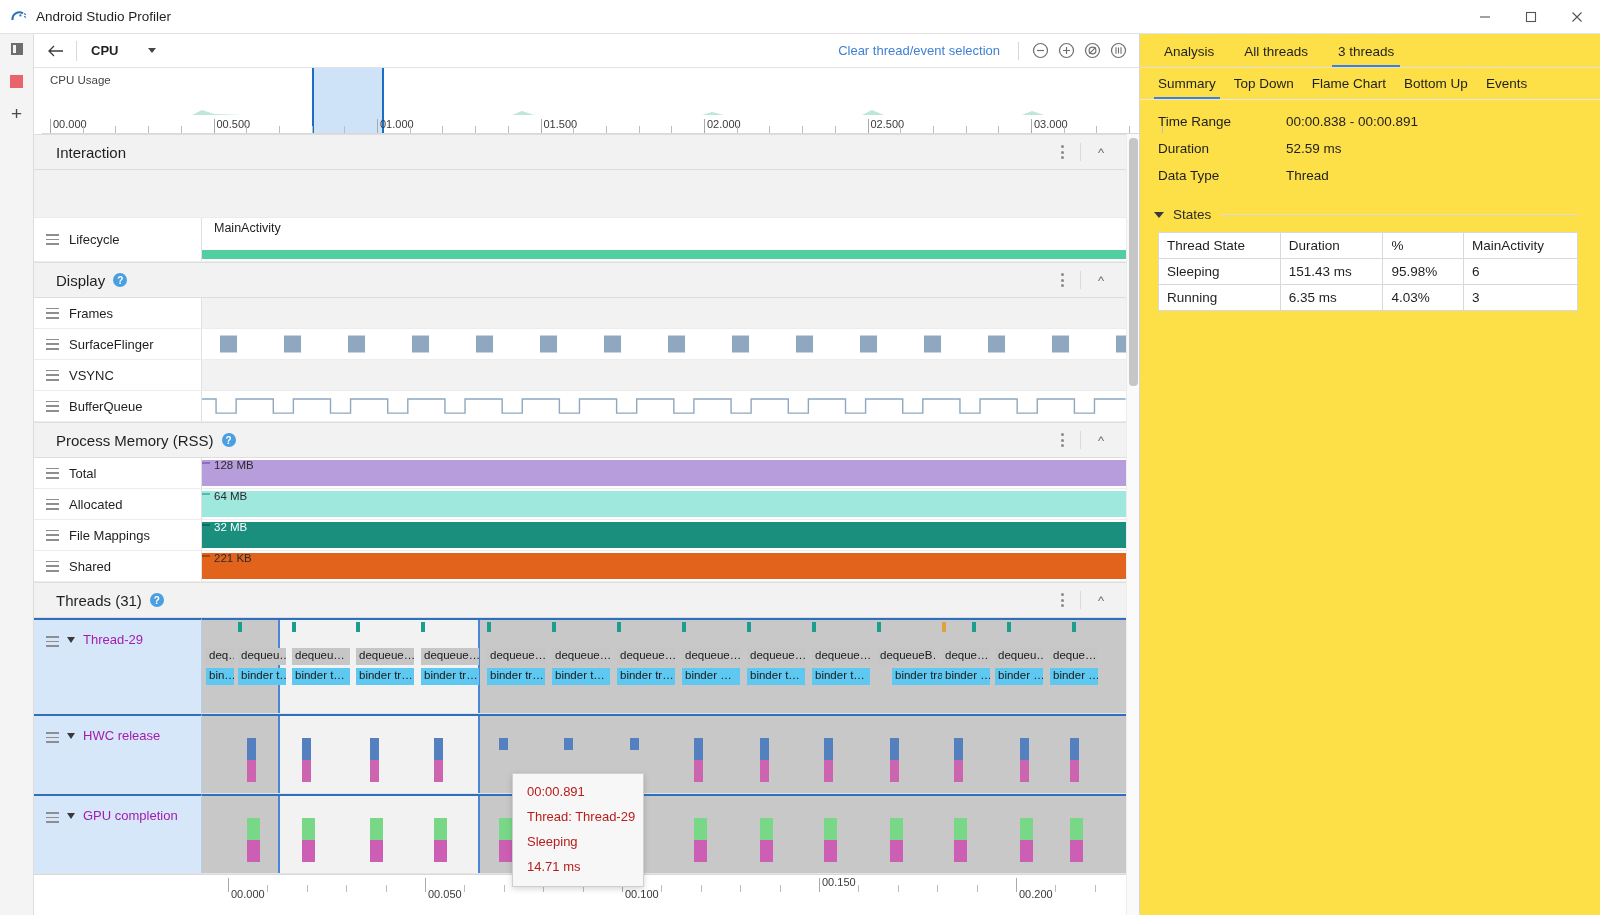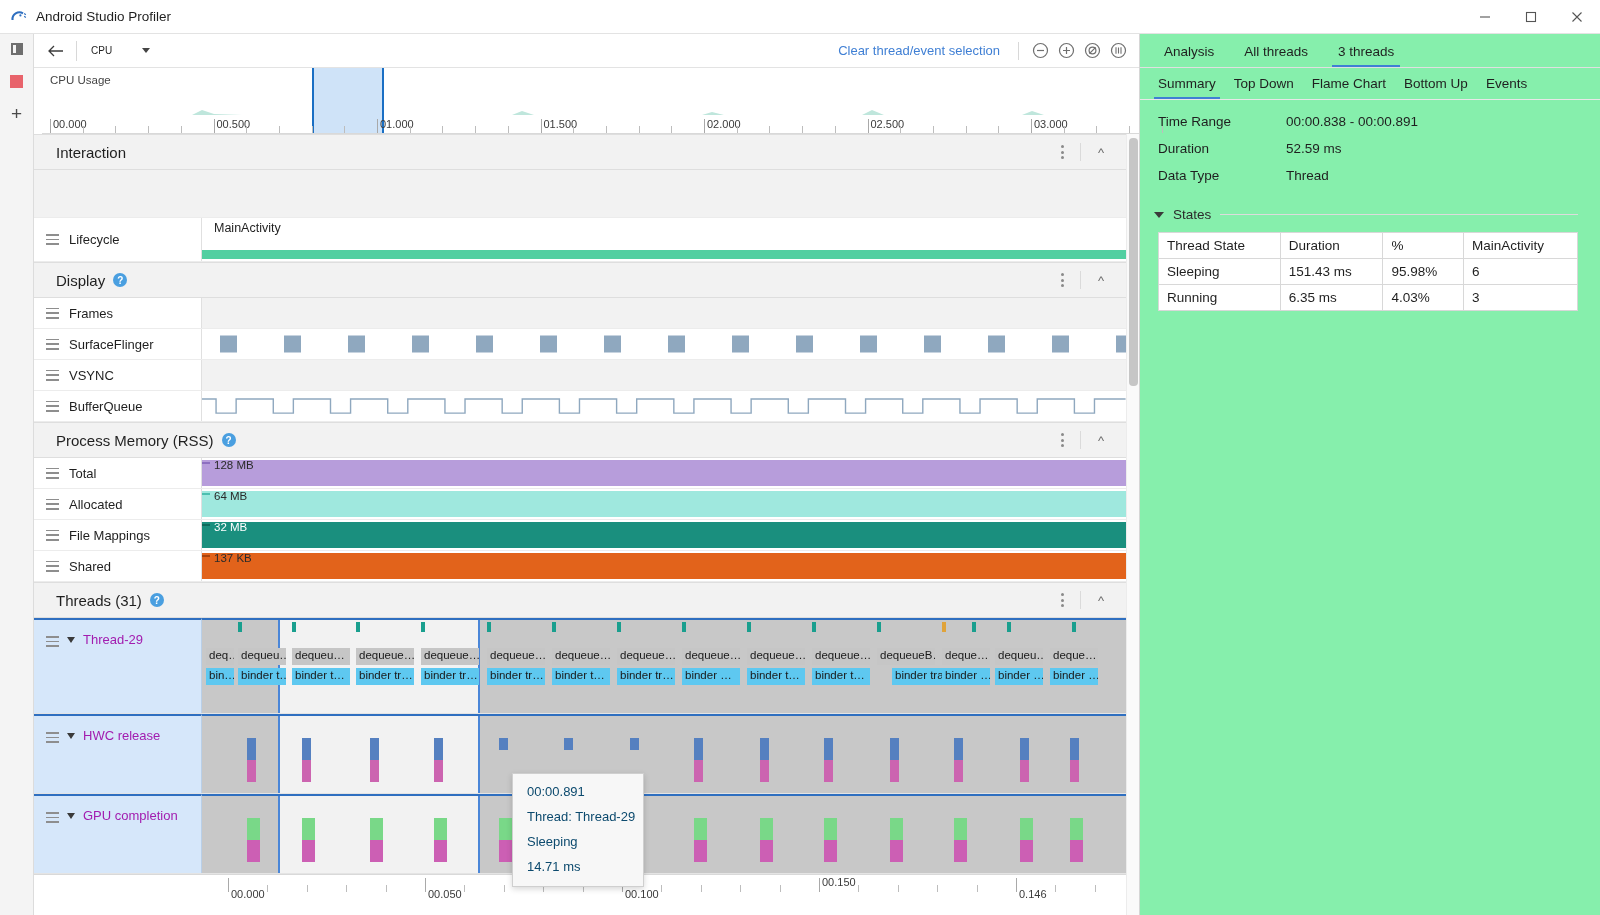--- a/index.html
+++ b/index.html
@@ -39,21 +39,21 @@
   .center { flex:1; display:flex; flex-direction:column; min-width:0; position:relative;
             border-right:1px solid #d6d6d6; }
 
   
   .toolbar { height:34px; display:flex; align-items:center; background:#ffffff;
              border-bottom:1px solid #e3e3e3; flex:0 0 34px; }
   .tb-back { width:30px; height:26px; display:flex; align-items:center; justify-content:center;
              color:#3b3b3b; margin-left:6px; }
   .tb-sep { width:1px; height:20px; background:#d8d8d8; margin:0 6px; }
   .tb-select { display:flex; align-items:center; gap:30px; padding:0 8px; height:24px;
-               font-size:10px; color:#1f1f1f; }
+               font-size:13px; color:#1f1f1f;font-weight:bold; }
   .tb-caret { border-left:4px solid transparent; border-right:4px solid transparent;
               border-top:5px solid #444; }
   .tb-right { margin-left:auto; display:flex; align-items:center; gap:0; padding-right:8px; }
   .clear-link { color:#3f7fd4; font-size:13px; padding-right:10px; }
   .vdiv { width:1px; height:18px; background:#d8d8d8; margin:0 8px; }
   .cir-ic { width:26px; height:26px; display:flex; align-items:center; justify-content:center; }
 
   
   .overview { position:relative; height:66px; flex:0 0 66px; background:#fff;
               border-bottom:1px solid #d9d9d9; margin-left:8px; }
@@ -144,24 +144,24 @@
 
   
   .vscroll { width:13px; flex:0 0 13px; background:#fafafa; position:relative;
              border-left:1px solid #ececec; }
   .vthumb { position:absolute; left:2px; width:9px; background:#c6c6c6; border-radius:4px; }
 
   
   .tooltip { position:absolute; background:#f7f7f7; border:1px solid #cfcfcf;
              box-shadow:0 2px 6px rgba(0,0,0,0.16); padding:10px 14px 12px 14px;
              display:flex; flex-direction:column; gap:10px; z-index:50; }
-  .tt-line { font-size:13px; color:#0c4a6e; white-space:nowrap; }
-
-  
-  .right { width:460px; flex:0 0 460px; background:#86efac; display:flex; flex-direction:column; }
+  .tt-line { font-size:13px; color:#b91c1c; white-space:nowrap; }
+
+  
+  .right { width:460px; flex:0 0 460px; background:#fde047; display:flex; flex-direction:column; }
   .rtabs { display:flex; align-items:flex-end; height:34px; padding-left:12px; gap:6px;
            border-bottom:1px solid #e0e0e0; }
   .rtab { padding:6px 12px 8px 12px; font-size:13.5px; color:#1f1f1f; position:relative; }
   .rtab.active:after { content:""; position:absolute; left:6px; right:6px; bottom:0; height:2.5px; background:#3f7fd4; }
   .stabs { display:flex; align-items:flex-end; height:32px; padding-left:10px; gap:2px;
            border-bottom:1px solid #e8e8e8; }
   .stab { padding:5px 8px 8px 8px; font-size:13.5px; color:#1f1f1f; position:relative; }
   .stab.active:after { content:""; position:absolute; left:4px; right:4px; bottom:0; height:2.5px; background:#3f7fd4; }
 
   .kv { display:flex; padding:6px 0 6px 18px; font-size:13.5px; }
@@ -505,21 +505,21 @@
               <span class="hamb">
                   <i></i>
                   <i></i>
                   <i></i>
                 </span>
               <span class="row-name">Shared</span>
             </div>
             <div class="row-body">
               <span class="mem-fill" style="background:#e2631b"></span>
               <span class="mem-tick" style="background:#a8430c"></span>
-              <span class="mem-lbl">137 KB</span>
+              <span class="mem-lbl">221 KB</span>
             </div>
           </div>
 
           <div class="sec-head">
             <span class="sec-title">Threads (31)</span>
             <span class="help-ic">?</span>
             <span class="sec-actions">
               <span class="dots">
                   <i></i>
                   <i></i>
@@ -698,21 +698,21 @@
               <span class="ov-tick" style="left: 666.8px; position: absolute; bottom: 8px;"></span>
               <span class="ov-tick" style="left: 706.2px; position: absolute; bottom: 8px;"></span>
               <span class="ov-tick" style="left: 745.6px; position: absolute; bottom: 8px;"></span>
               <span class="ov-tick maj" style="left: 785px; position: absolute; bottom: 8px;"></span>
               <span class="ov-tlabel" style="left: 785px; bottom: 12px;">00.150</span>
               <span class="ov-tick" style="left: 824.4px; position: absolute; bottom: 8px;"></span>
               <span class="ov-tick" style="left: 863.8px; position: absolute; bottom: 8px;"></span>
               <span class="ov-tick" style="left: 903.2px; position: absolute; bottom: 8px;"></span>
               <span class="ov-tick" style="left: 942.6px; position: absolute; bottom: 8px;"></span>
               <span class="ov-tick maj" style="left: 982px; position: absolute; bottom: 8px;"></span>
-              <span class="ov-tlabel" style="left: 982px; bottom: 0px;">0.146</span>
+              <span class="ov-tlabel" style="left: 982px; bottom: 0px;">00.200</span>
               <span class="ov-tick" style="left: 1021.4px; position: absolute; bottom: 8px;"></span>
               <span class="ov-tick" style="left: 1060.8px; position: absolute; bottom: 8px;"></span>
               <span class="ov-tick" style="left: 1100.2px; position: absolute; bottom: 8px;"></span>
             </div>
         </div>
 
         <div class="vscroll">
           <div class="vthumb" style="top:4px; height:248px;"></div>
         </div>
       </div>

